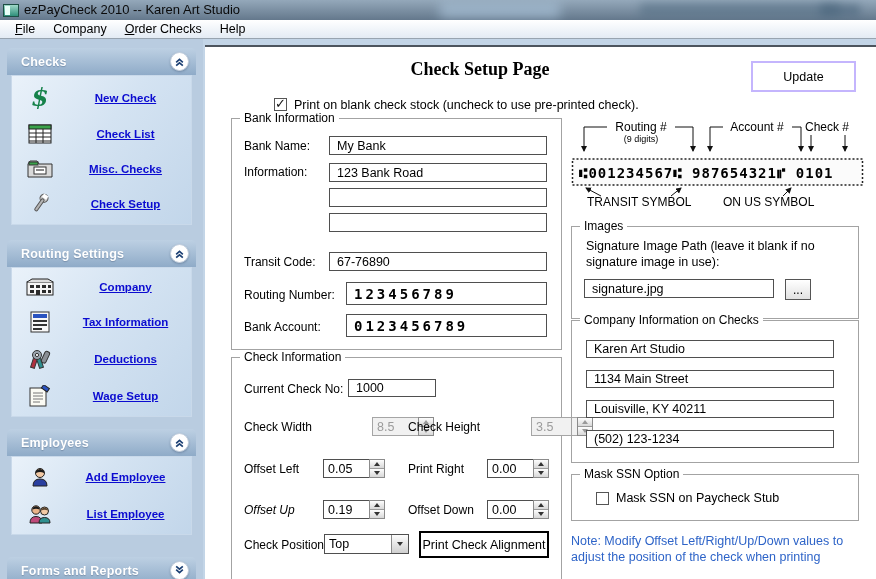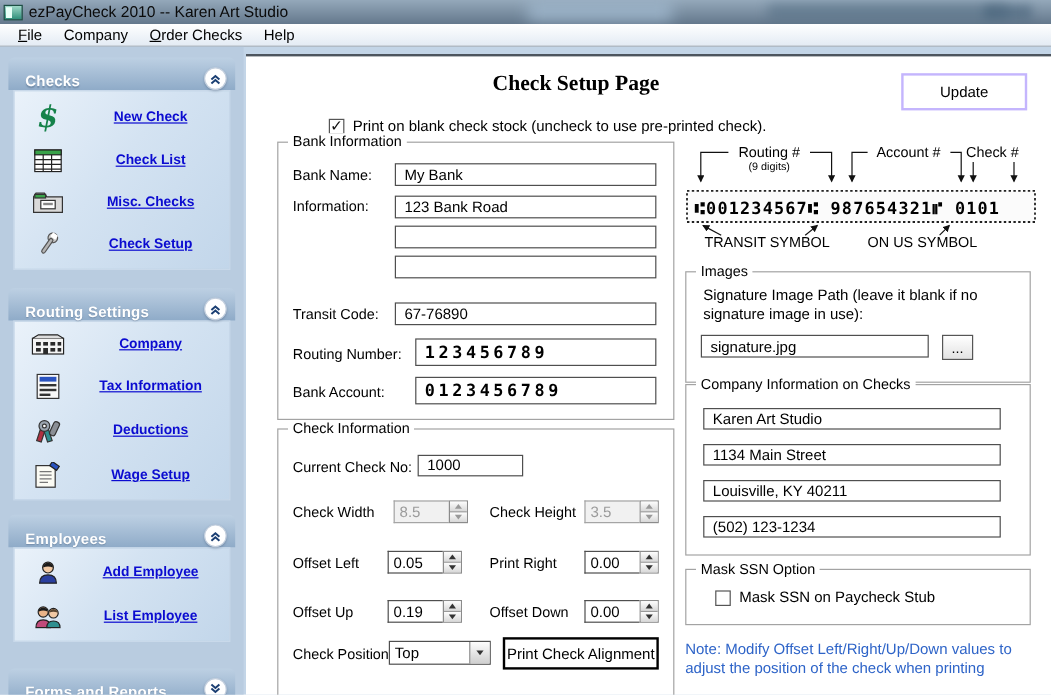--- a/index.html
+++ b/index.html
@@ -25,41 +25,41 @@
   .menu-item { padding:1px 9px; font-size:12.5px; cursor:default; }
   .mkey { text-decoration:underline; }
 
   
   .content { position:absolute; top:39px; left:0; width:876px; height:540px; background:#c3d5e7; }
 
   
   .sidebar { position:absolute; left:0; top:0; width:203px; height:540px; background:#b9cce0; overflow:hidden; }
   .sb-header { margin:0 7px; height:27px; border-radius:5px 5px 0 0;
     background:linear-gradient(#bdd0e3,#8fabc8); color:#fff; font-weight:bold; font-size:12.5px;
-    display:flex; align-items:flex-end; padding:0 7px 0 14px; letter-spacing:.2px;
+    display:flex; align-items:center; padding:0 7px 0 14px; letter-spacing:.2px;
     text-shadow:0 1px 1px rgba(60,80,110,.35); }
   .sb-header .spacer { flex:1; }
   .chev-btn { width:19px; height:19px; border-radius:50%; background:#fff; border:1px solid #c2cedd;
     display:flex; align-items:center; justify-content:center; cursor:pointer; box-shadow:0 1px 2px rgba(40,60,90,.3); }
   .chev-btn svg { display:block; }
   .chev-btn.collapsed svg { transform:rotate(180deg); }
   .sb-panel { margin:0 11px; background:linear-gradient(130deg,#eaf2fa 0%, #d4e3f2 45%, #c2d6ea 100%);
     border:1px solid #c9d9ea; display:flex; flex-direction:column; justify-content:space-around; padding:2px 0; }
   .sb-item { display:flex; align-items:center; cursor:pointer; }
   .sb-icon { width:56px; display:flex; justify-content:center; align-items:center; }
   .sb-link { flex:1; text-align:center; font-size:11.5px; font-weight:bold; color:#0b0bd0; text-decoration:underline; padding-right:8px; }
   .icon-dollar { font-family:"DejaVu Serif","Liberation Serif",serif; font-style:italic; font-weight:bold; font-size:25px; color:#15824a; line-height:1; }
 
   
   .main { position:absolute; left:205px; top:6px; width:671px; height:534px; background:#fff; border-top:2px solid #4d555e; }
   .page-title { position:absolute; left:60px; top:12px; width:430px; text-align:center;
     font-family:"Liberation Serif","DejaVu Serif",serif; font-size:18px; font-weight:bold; }
   .update-btn { position:absolute; left:546px; top:14px; width:105px; height:31px; background:#fff;
     border:2px solid #c4b5fd; font-size:12.5px; font-family:inherit; cursor:pointer; }
-  .cb-row { position:absolute; left:29px; top:51px; display:flex; align-items:flex-end;padding-left:40px; }
+  .cb-row { position:absolute; left:29px; top:51px; display:flex; align-items:flex-start;padding-left:40px; }
   .checkbox { width:13px; height:13px; background:#fff; border:1px solid #555; position:relative; flex:none; cursor:pointer; }
   .checkbox.checked::after { content:"✓"; position:absolute; left:0px; top:-3px; font-size:13px; font-weight:bold; color:#111; }
   .cb-label { margin-left:7px; font-size:12.5px; }
 
   .group { position:absolute; border:1px solid #a3a3a3; }
   .group-label { position:absolute; top:-8px; left:8px; background:#fff; padding:0 4px; font-size:12px; }
 
   
   .g-bank { left:26px; top:71px; width:331px; height:232px; }
   .g-check { left:26px; top:310px; width:331px; height:234px; }
@@ -70,21 +70,21 @@
   input.micr { font-family:"DejaVu Sans Mono","Liberation Mono",monospace; font-weight:bold; font-size:14px; letter-spacing:3px; height:23px; }
 
   
   .spin { display:flex; height:19px; }
   .spin input { width:46px; border:1px solid #4f4f4f; border-right:none; font-family:inherit; font-size:12.5px; padding:0 4px; background:#fff; color:#000; }
   .spin .btns { width:16px; border:1px solid #8b8b8b; display:flex; flex-direction:column; }
   .spin .sb { flex:1; background:linear-gradient(#fdfdfd,#d8d8d8); display:flex; align-items:center; justify-content:center; cursor:pointer; }
   .spin .sb + .sb { border-top:1px solid #9a9a9a; }
   .tri-up { width:0; height:0; border-left:3px solid transparent; border-right:3px solid transparent; border-bottom:4px solid #333; }
   .tri-dn { width:0; height:0; border-left:3px solid transparent; border-right:3px solid transparent; border-top:4px solid #333; }
-  .spin.disabled input { background:#f1f1f1; color:#9b9b9b; border-color:#a5a5a5; }
+  .spin.disabled input { background:#f1f1f1; color:#9b9b9b; border-color:#a5a5a5;margin-left:44px; }
   .spin.disabled .tri-up { border-bottom-color:#999; }
   .spin.disabled .tri-dn { border-top-color:#999; }
 
   
   .select { display:flex; width:85px; height:20px; border:1px solid #4f4f4f; background:#fff; cursor:pointer; }
   .select .val { flex:1; font-size:12.5px; padding:2px 0 0 4px; }
   .select .dbtn { width:17px; background:linear-gradient(#fdfdfd,#cfcfcf); border-left:1px solid #8b8b8b; display:flex; align-items:center; justify-content:center; }
   .print-btn { position:absolute; left:187px; top:173px; width:130px; height:27px; background:#fff; border:2px solid #000; font-size:12.5px; font-family:inherit; cursor:pointer; }
 
   
@@ -380,21 +380,21 @@
         <span class="btns">
             <span class="sb">
               <span class="tri-up"></span>
             </span>
             <span class="sb">
               <span class="tri-dn"></span>
             </span>
           </span>
       </div>
 
-      <div class="frow" style="left:12px; top:145px;">
+      <div class="frow" style="left:12px; top:145px;font-style:italic;">
           <span class="flabel">Offset Up</span>
         </div>
       <div class="spin" style="position:absolute; left:91px; top:142px;">
         <input value="0.19" style="">
         <span class="btns">
             <span class="sb">
               <span class="tri-up"></span>
             </span>
             <span class="sb">
               <span class="tri-dn"></span>

